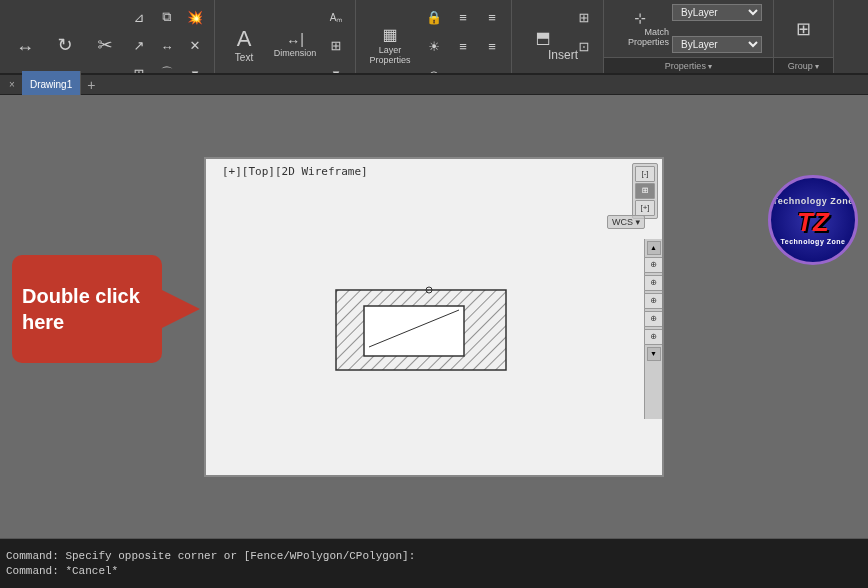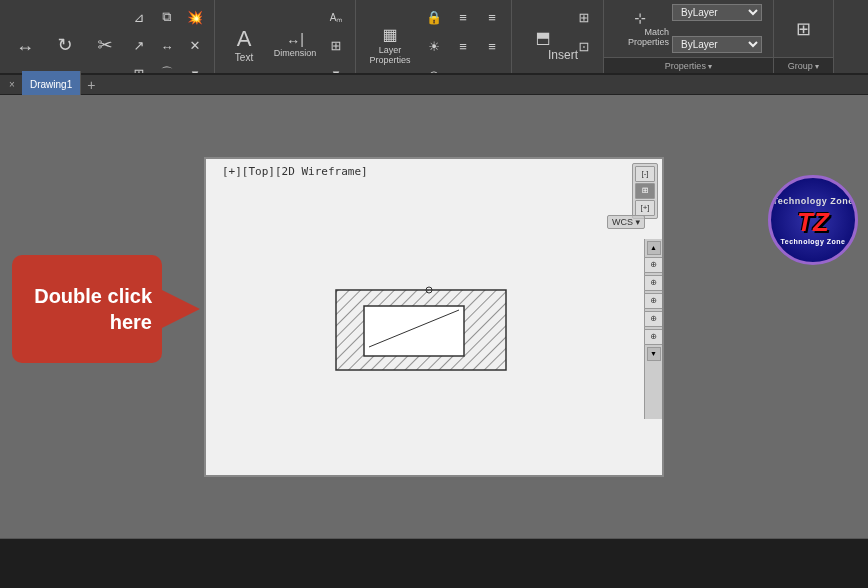--- a/index.html
+++ b/index.html
@@ -237,21 +237,21 @@
       top: 50%;
       transform: translateY(-50%);
       border-style: solid;
       border-width: 20px 0 20px 40px;
       border-color: transparent transparent transparent #c0392b;
     }
     .dbl-click-text {
       color: #fff;
       font-size: 20px;
       font-weight: bold;
-      text-align: right;
+      text-align: left;
       line-height: 1.3;
       padding: 10px;
     }
 
     
     .tz-logo {
       position: absolute;
       right: 10px;
       top: 80px;
       width: 90px; height: 90px;
@@ -493,13 +493,15 @@
 
   <div class="tz-logo">
     <div style="font-size:9px; color:#ddd; font-weight:bold; letter-spacing:0.5px; margin-bottom:1px;">Technology Zone</div>
     <div class="tz-logo-text">TZ</div>
     <div class="tz-logo-sub">Technology Zone</div>
   </div>
 
 </div>
 
 <div class="command-area">
+  <div class="cmd-line">Command: Specify opposite corner or [Fence/WPolygon/CPolygon]:</div>
+  <div class="cmd-line">Command: *Cancel*</div>
 </div>
 
 </body></html>

